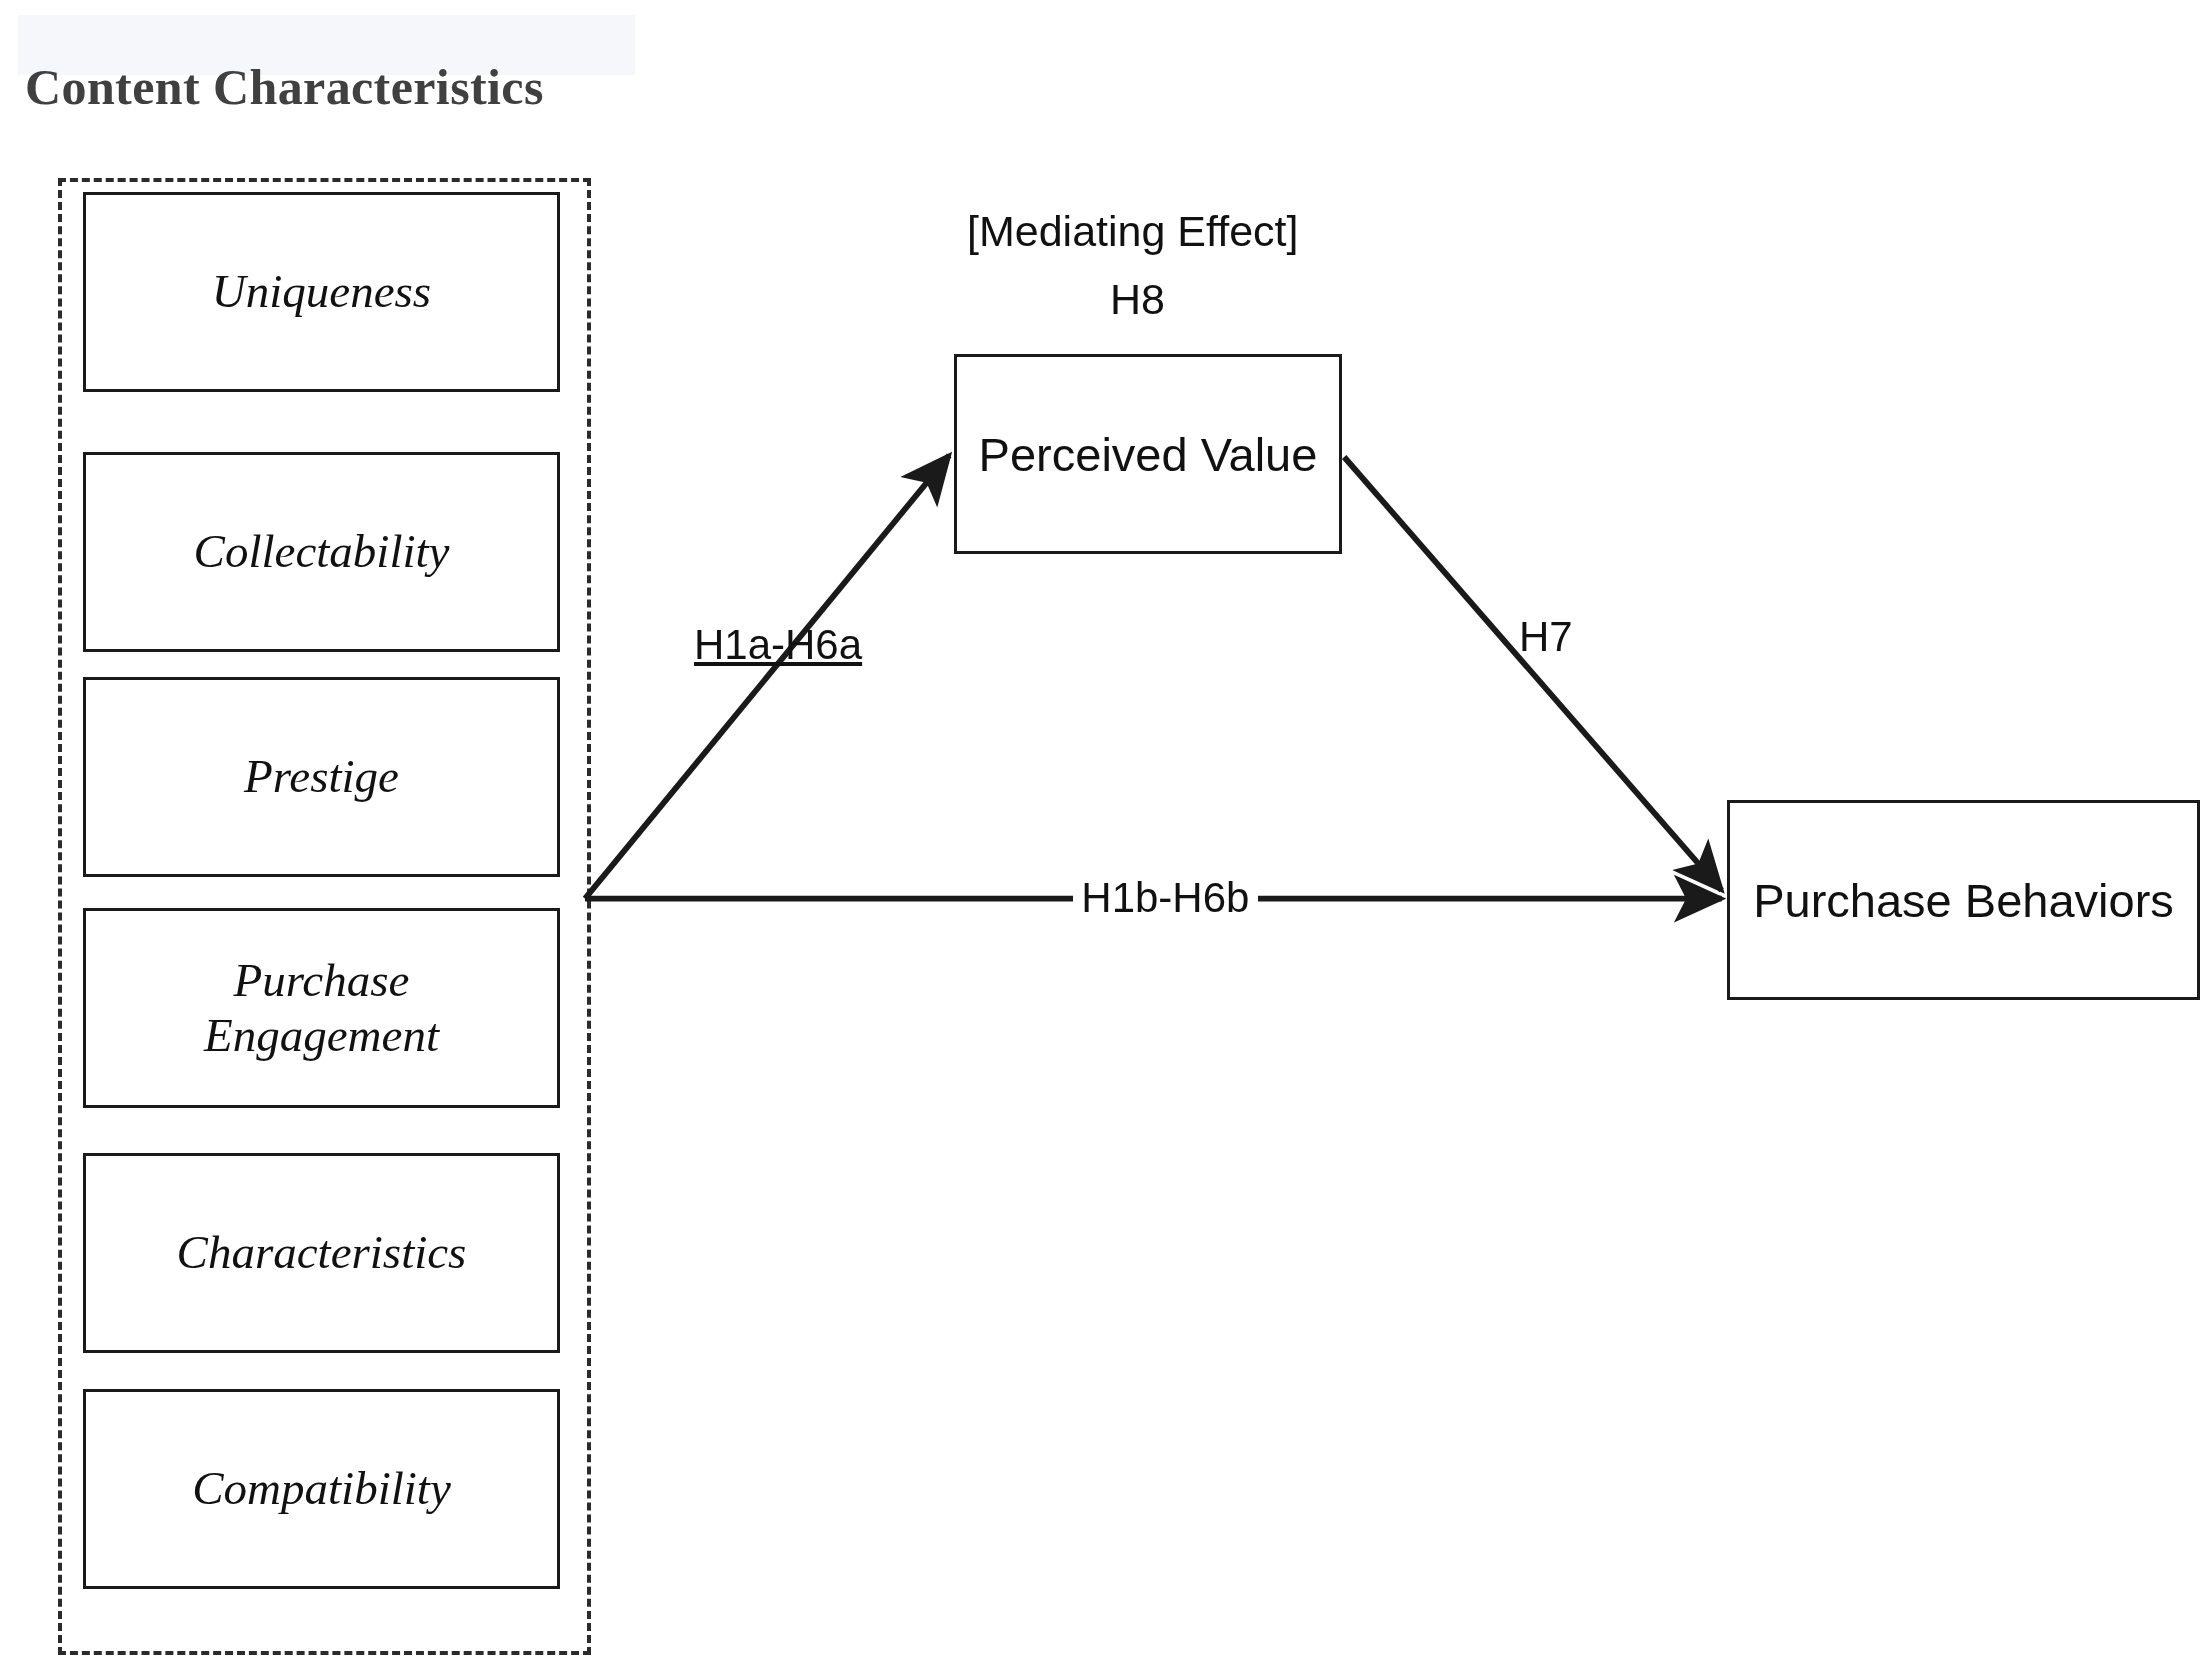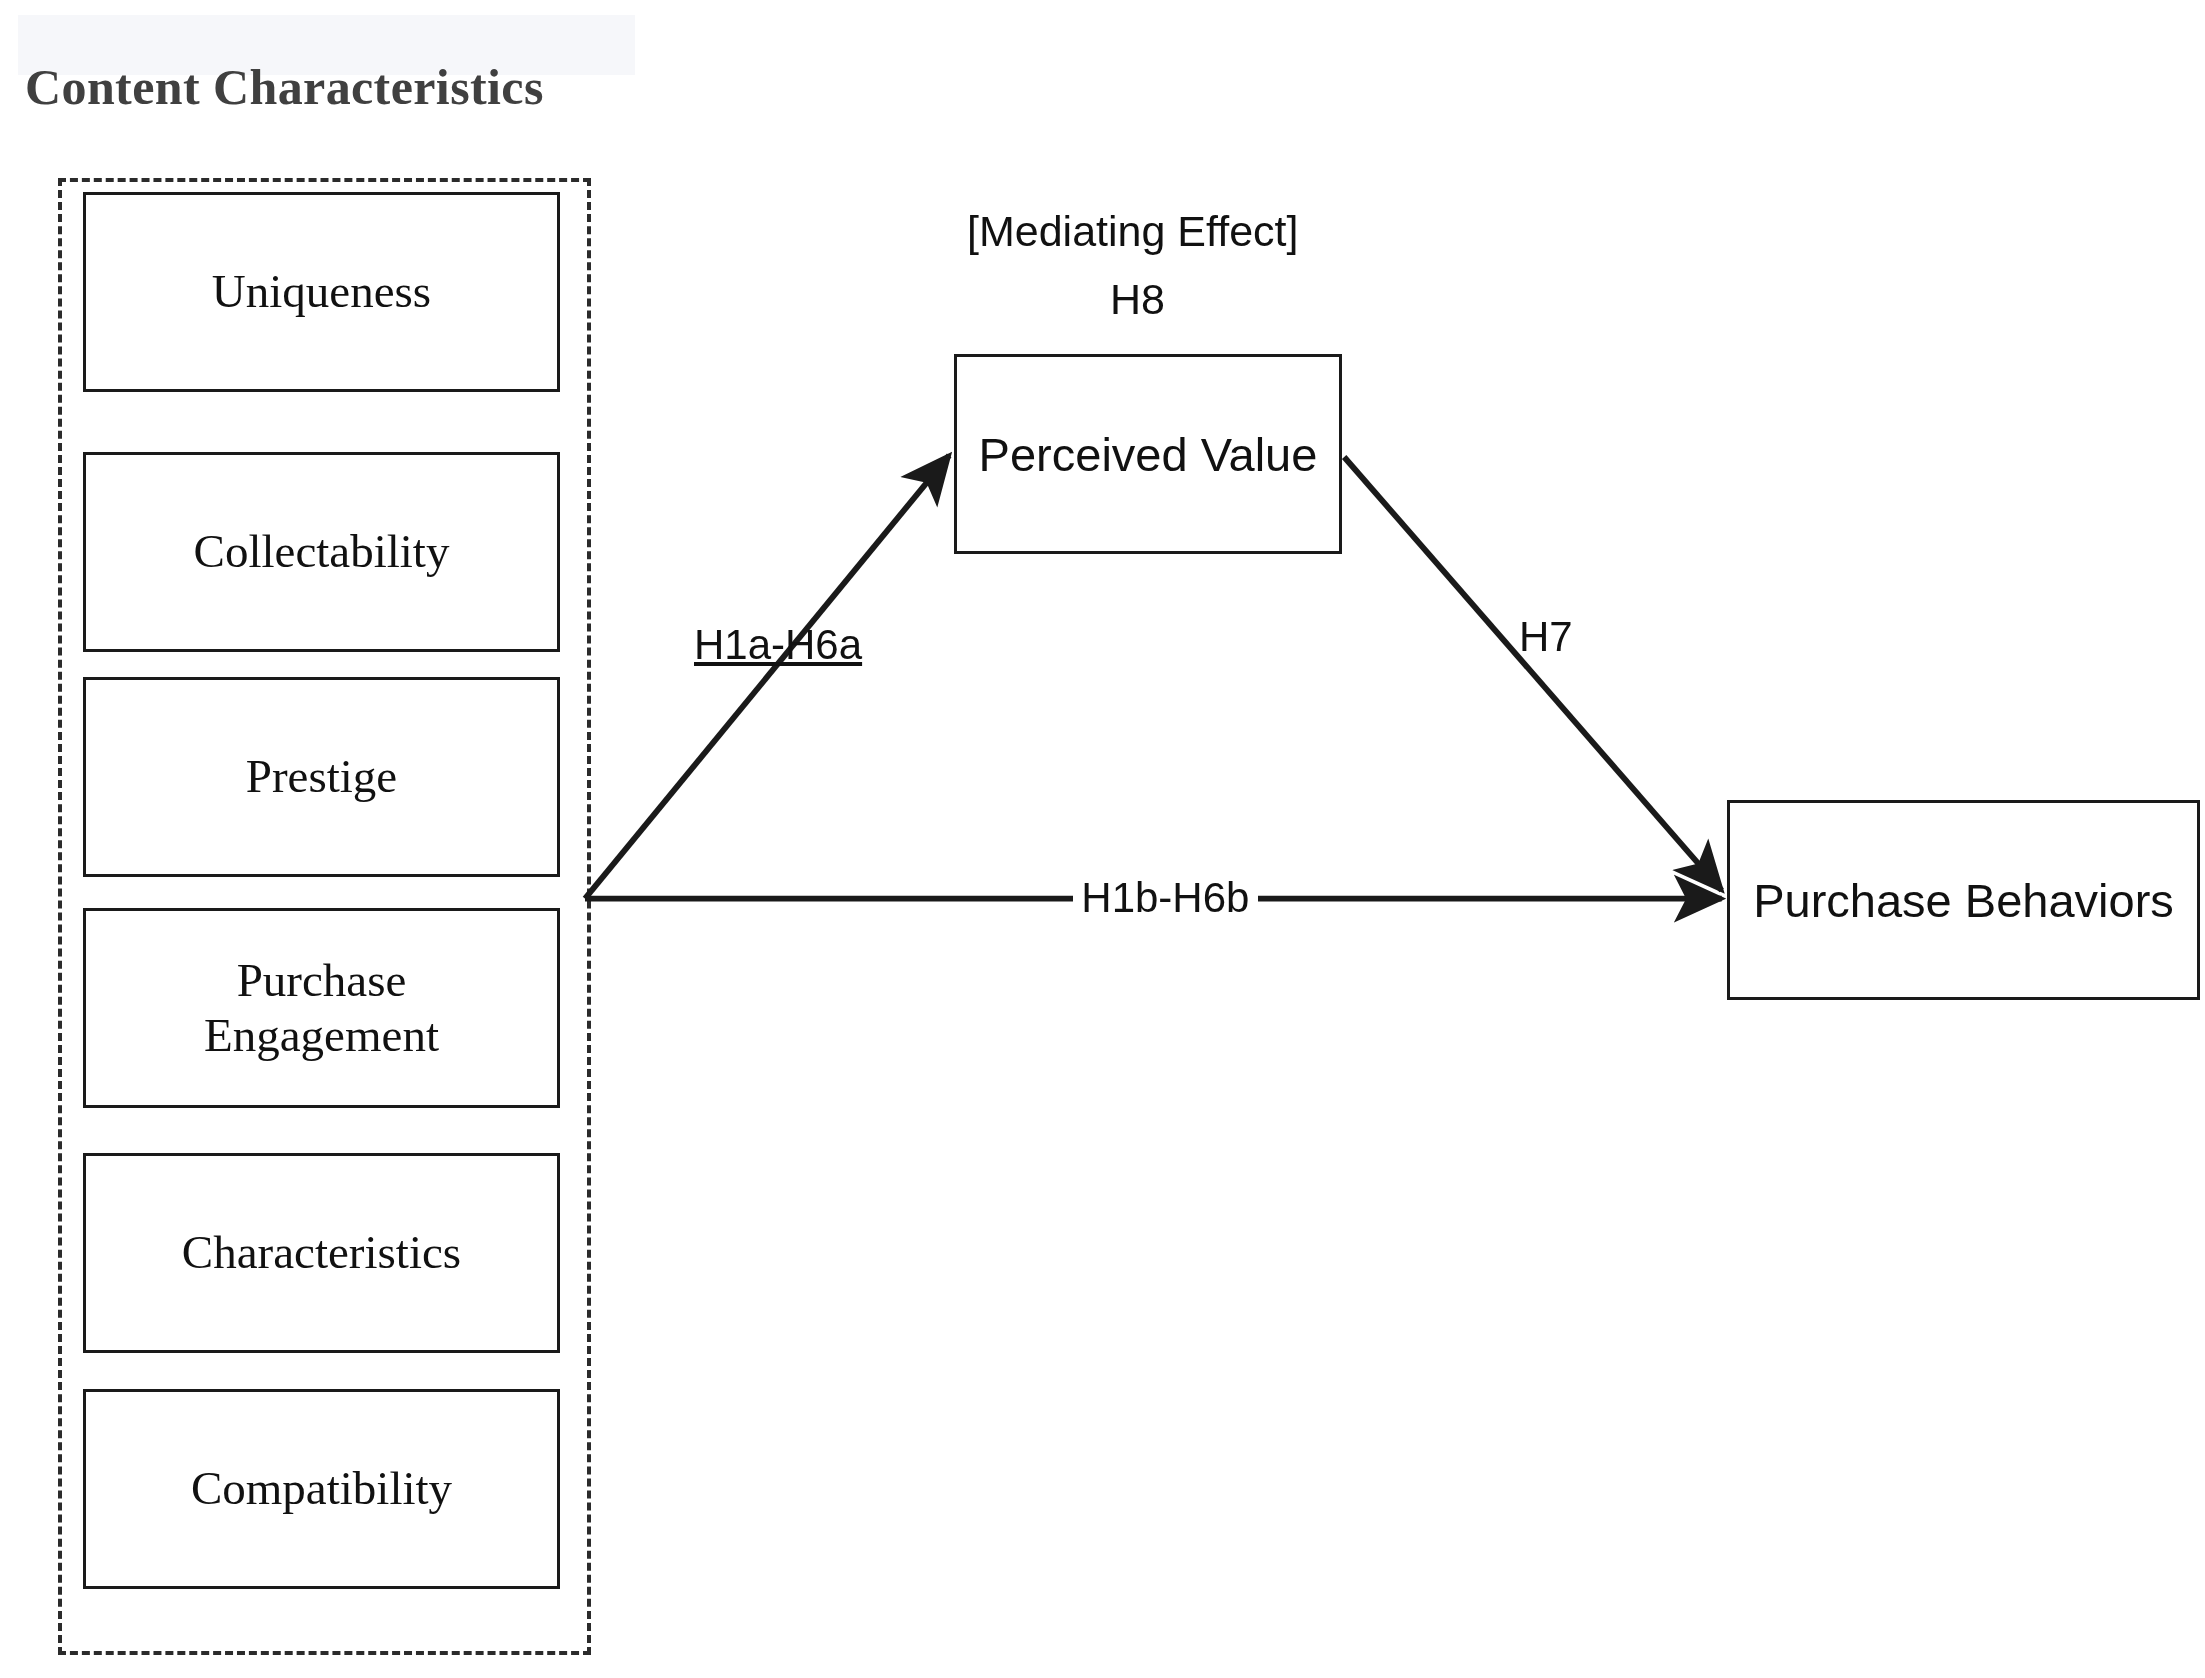--- a/index.html
+++ b/index.html
@@ -64,20 +64,21 @@
     align-items: center;
     justify-content: center;
     text-align: center;
   }
   .construct-label {
     font-family: "Liberation Serif", "DejaVu Serif", serif;
     font-size: 47px;
     color: #111111;
     line-height: 1.18;
     padding: 0 8.3px;
+    font-style: italic;
   }
 
   
   .node-box {
     position: absolute;
     border: 3.3px solid #1a1a1a;
     box-sizing: border-box;
     background: #ffffff;
     display: flex;
     align-items: center;

